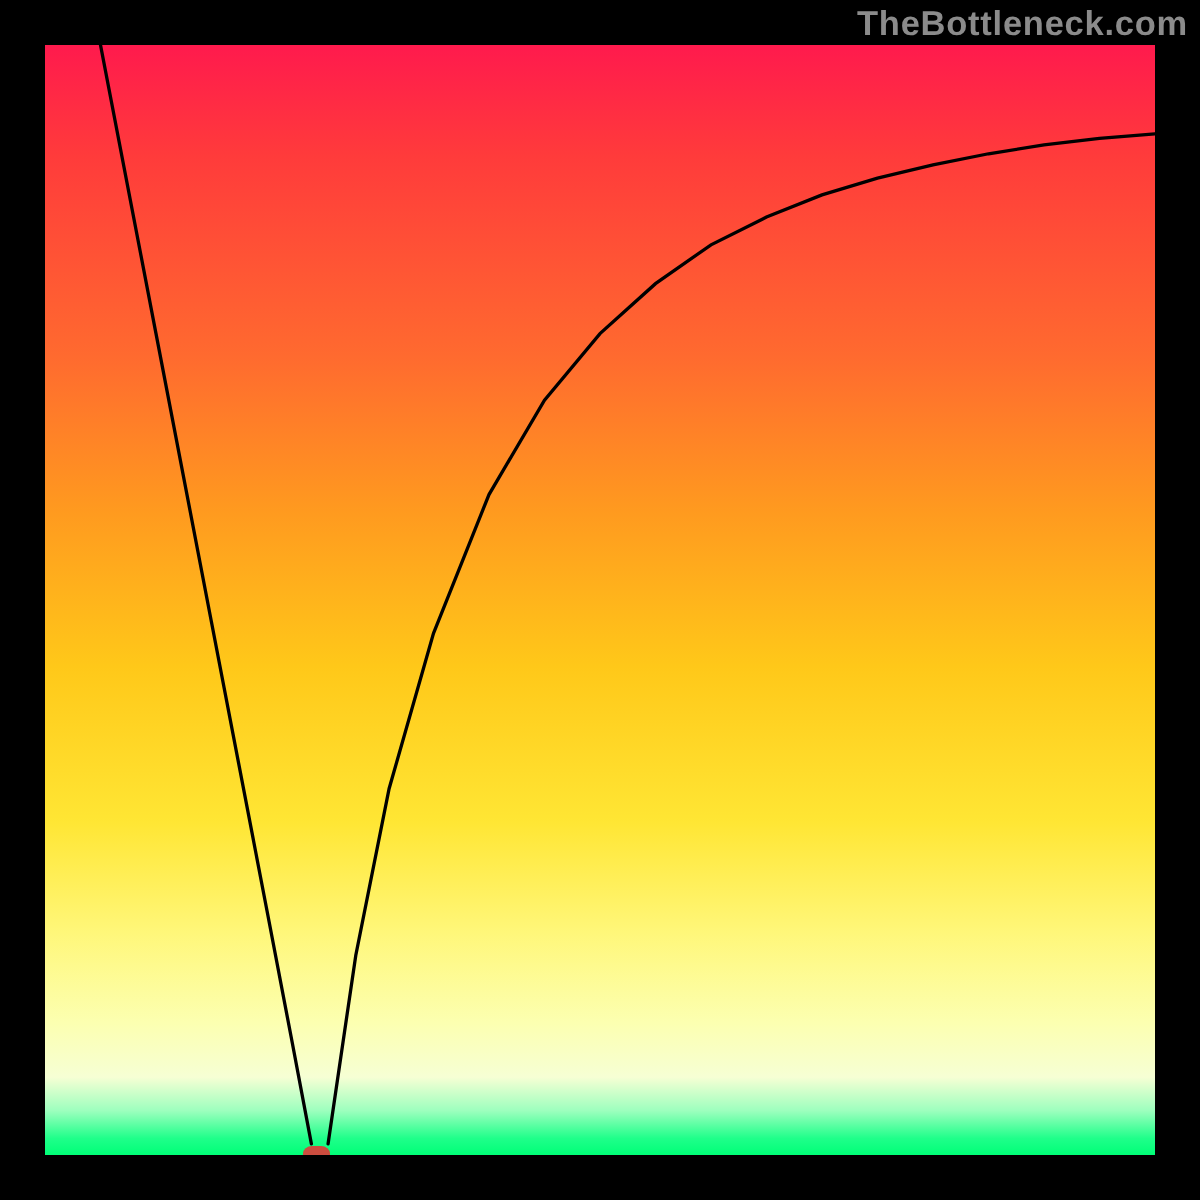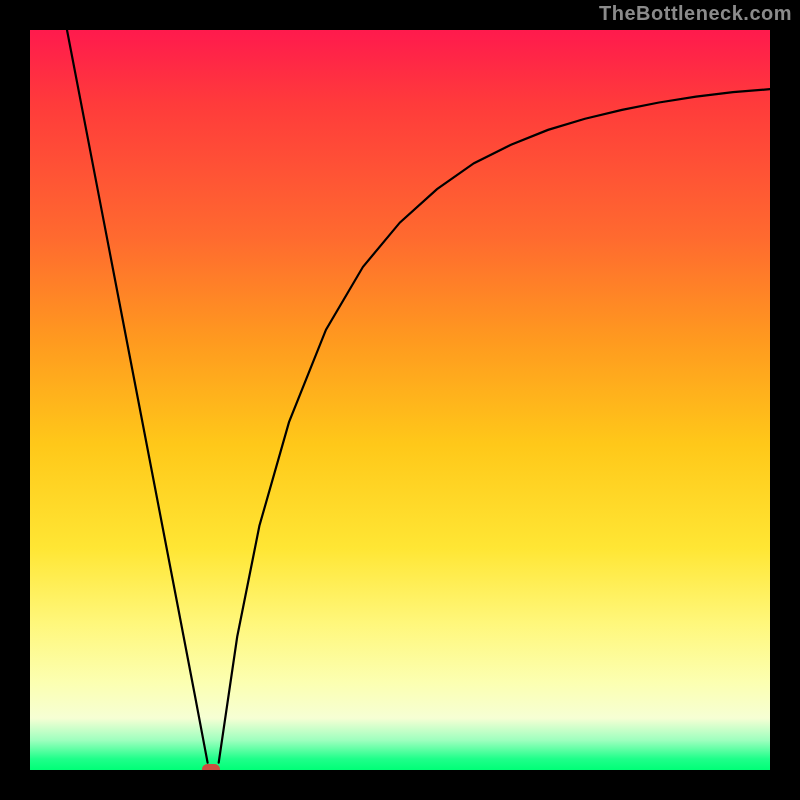--- a/index.html
+++ b/index.html
@@ -15,21 +15,21 @@
     position: relative;
     width: 800px;
     height: 800px;
     background: #000;
   }
   .watermark {
     position: absolute;
     top: 2px;
     right: 8px;
     color: #8b8b8b;
-    font-size: 20px;
+    font-size: 23px;
     font-weight: bold;
     letter-spacing: 0.5px;
     z-index: 10;
     user-select: none;
   }
   .plot-area {
     position: absolute;
     left: 30px;
     top: 30px;
     width: 740px;

